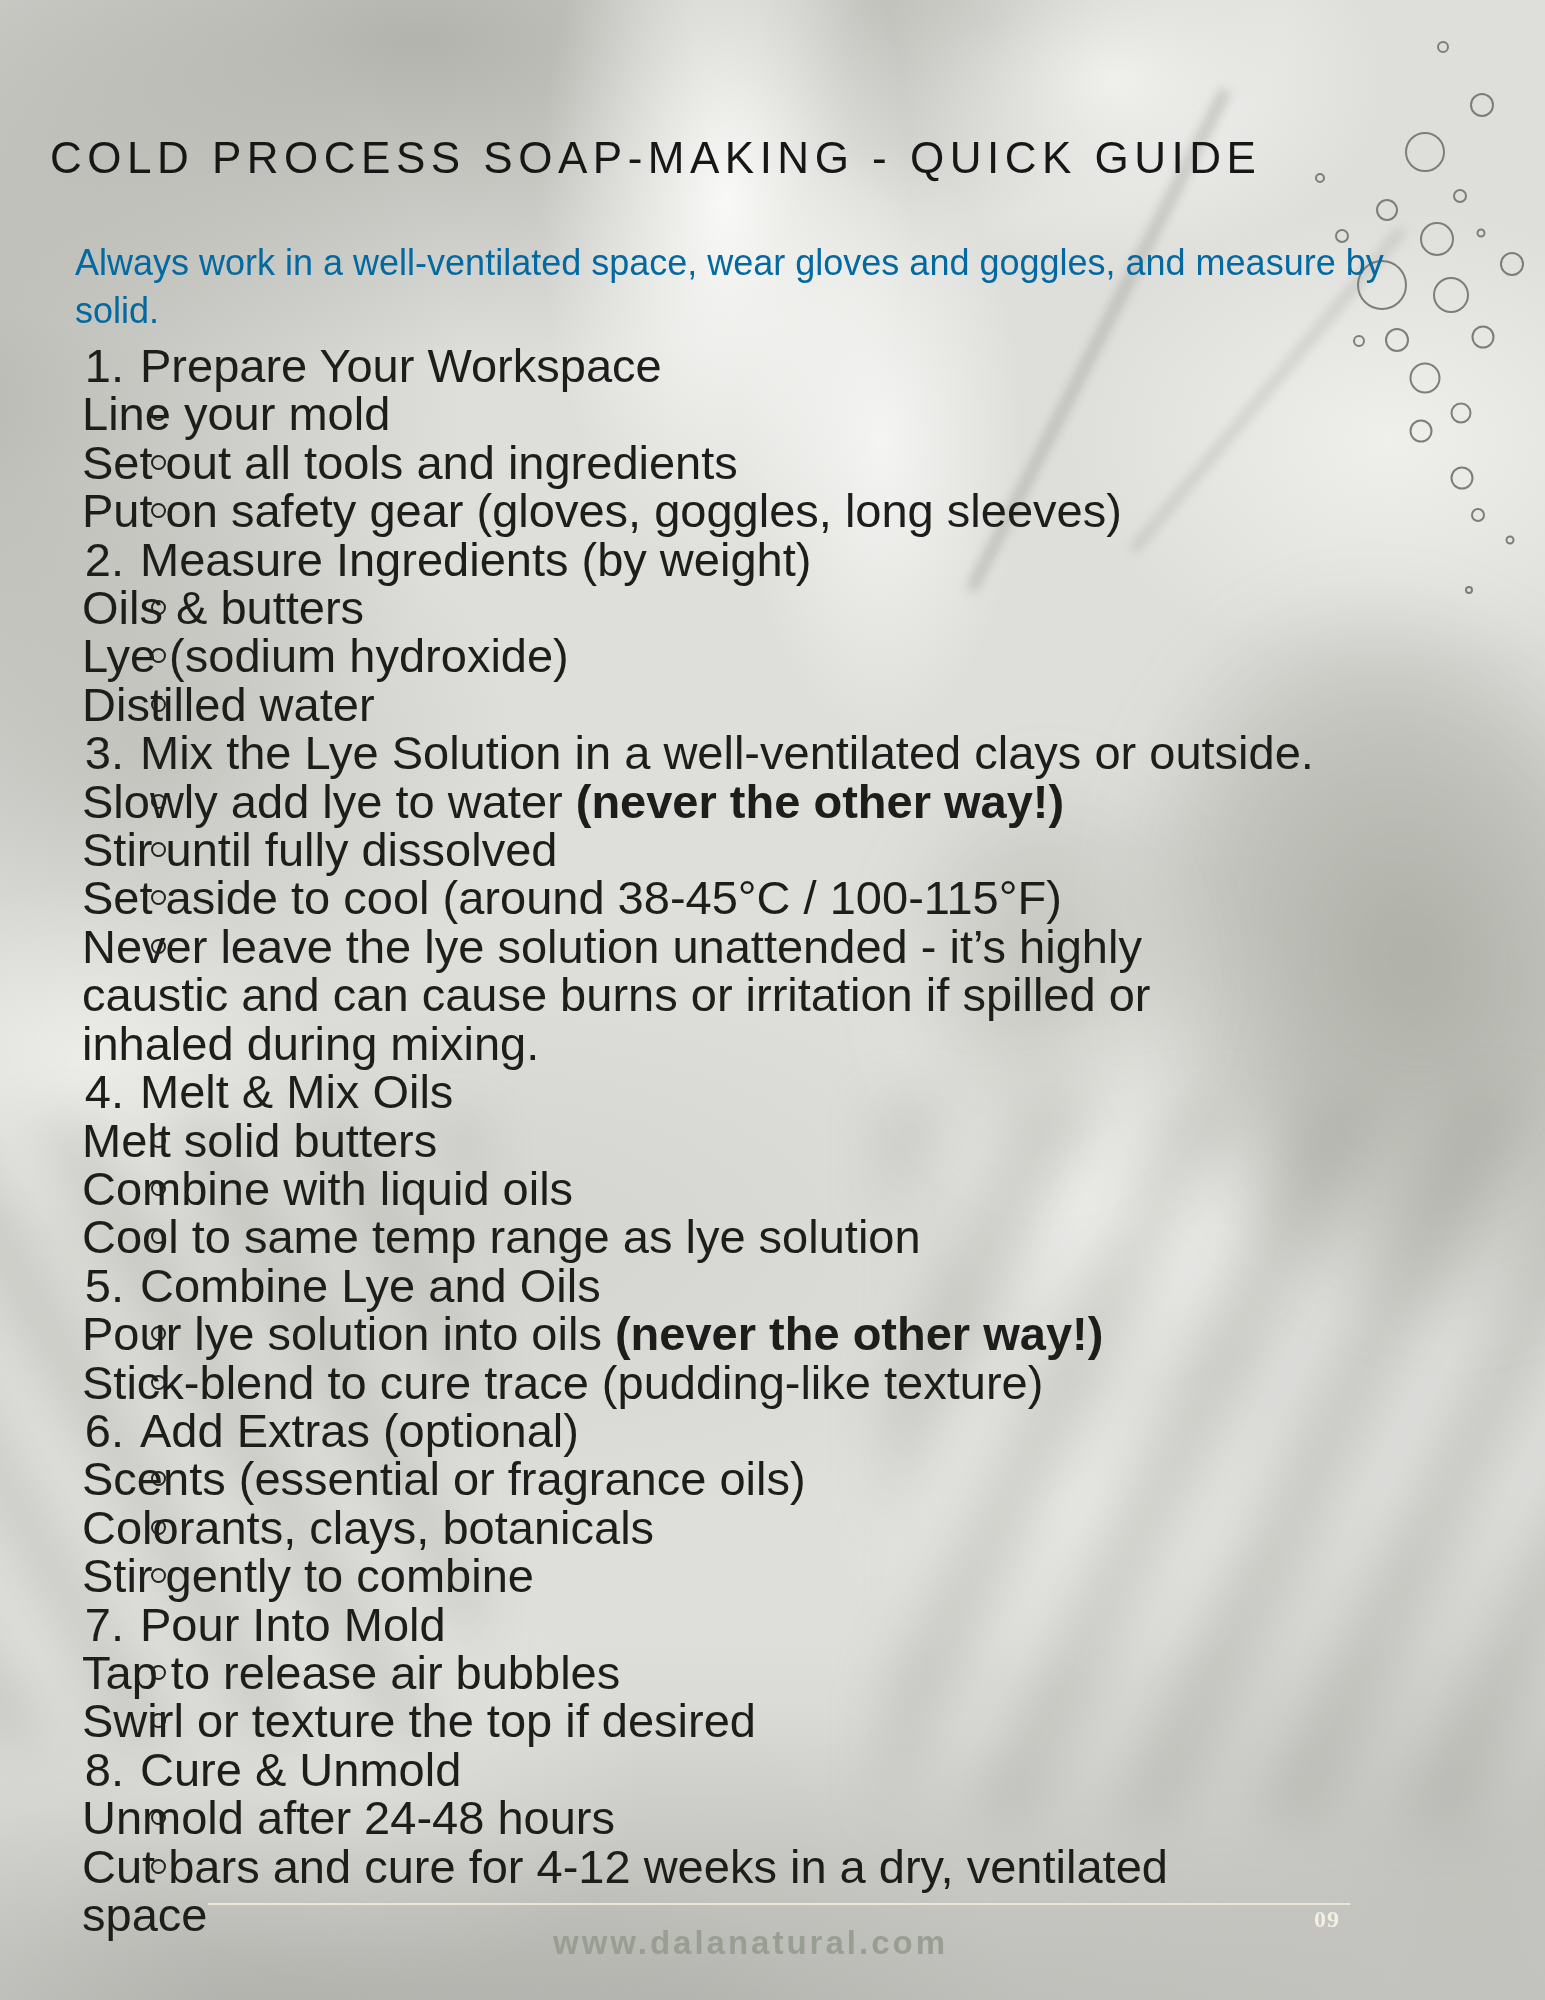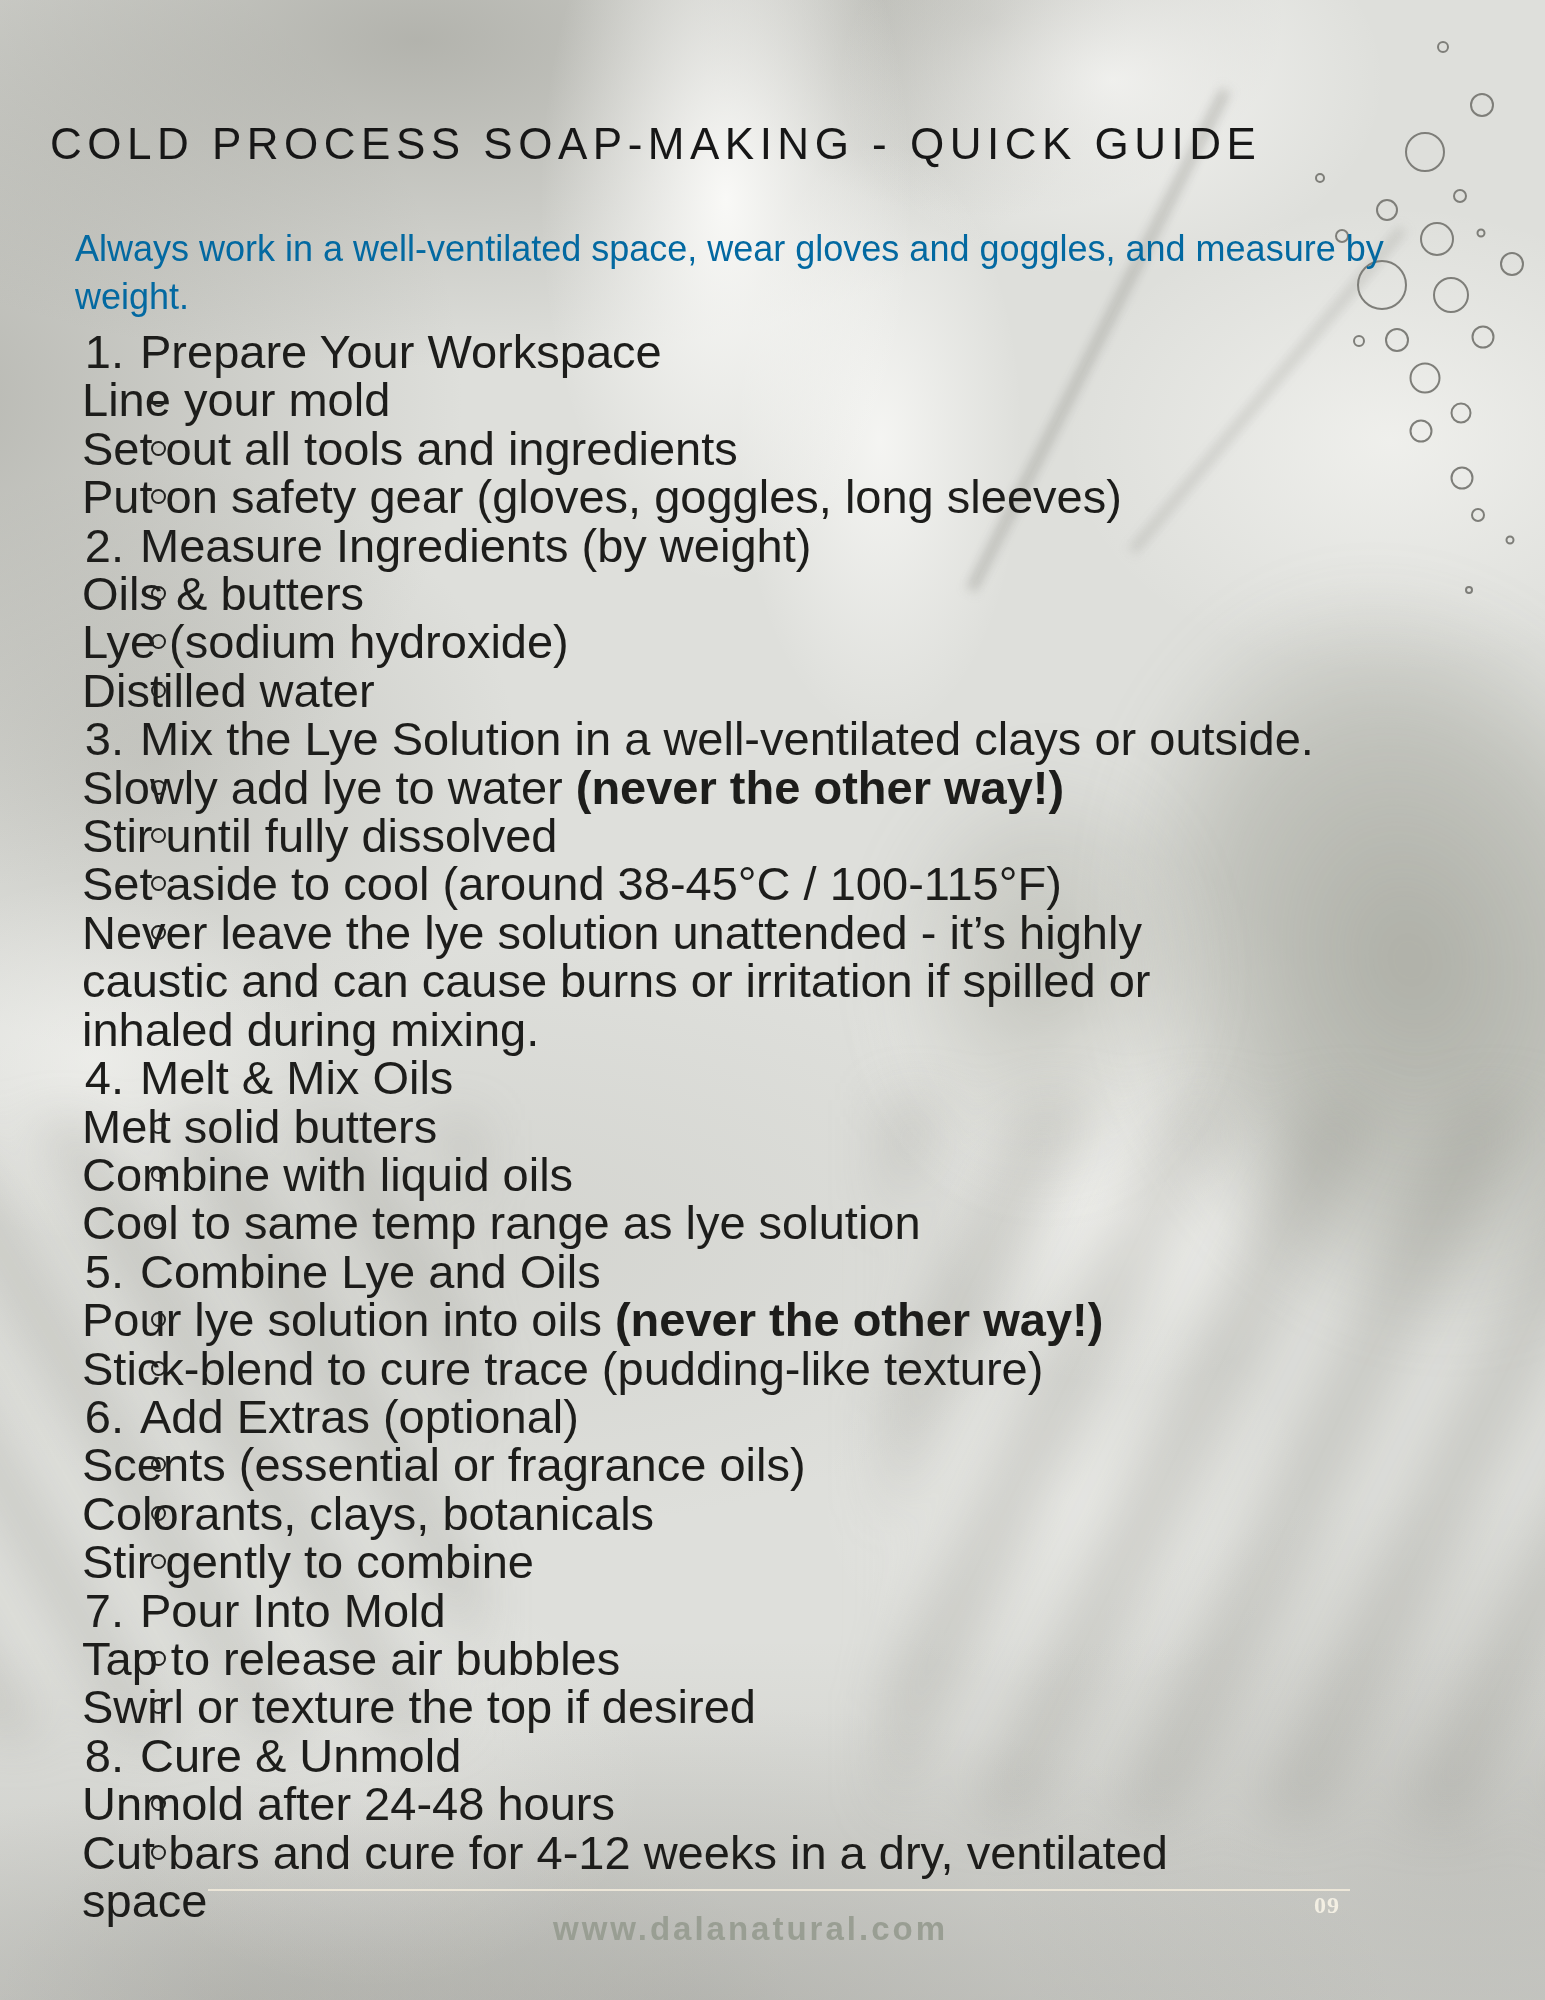--- a/index.html
+++ b/index.html
@@ -69,21 +69,21 @@
   .bottom-shade {
     position:absolute; inset:auto 0 0 0; height:360px;
     background: linear-gradient(to bottom, transparent, rgba(150,150,144,.28));
   }
 
   
   .bubbles { position:absolute; left:0; top:0; z-index:1; }
   .bubbles circle { fill:none; stroke:#7e7e79; stroke-width:2; }
 
   
-  .content { position:absolute; inset:0; z-index:2; color:#1d1d1b; }
+  .content { position:absolute; inset:0; z-index:2; color:#1d1d1b;margin-top:14px; }
 
   .title {
     position:absolute; left:50px; top:90px;
     font-size:44px; font-weight:400; letter-spacing:5.5px;
     color:#171717; white-space:nowrap;
   }
   .intro {
     position:absolute; left:75px; top:189px;
     font-size:36px; line-height:47.5px; color:#0369a1;
   }
@@ -158,21 +158,21 @@
     <circle cx="1421" cy="431" r="10.5"></circle>
     <circle cx="1462" cy="478" r="10.5"></circle>
     <circle cx="1478" cy="515" r="6"></circle>
     <circle cx="1510" cy="540" r="3.5"></circle>
     <circle cx="1469" cy="590" r="3"></circle>
   </svg>
 
   <div class="content">
     <h1 class="title">COLD PROCESS SOAP-MAKING - QUICK GUIDE</h1>
 
-    <p class="intro"><span>Always work in a well-ventilated space, wear gloves and goggles, and measure by</span><br><span>weight.</span></p>
+    <p class="intro"><span>Always work in a well-ventilated space, wear gloves and goggles, and measure by</span><br><span>solid.</span></p>
 
     <div class="steps" id="steps">
         <div class="step-row"><span class="step-num">1.</span><span class="step-label">Prepare Your Workspace</span></div>
         <div class="substep-row"><span class="bullet"></span><span class="substep-text">Line your mold</span></div>
         <div class="substep-row"><span class="bullet"></span><span class="substep-text">Set out all tools and ingredients</span></div>
         <div class="substep-row"><span class="bullet"></span><span class="substep-text">Put on safety gear (gloves, goggles, long sleeves)</span></div>
         <div class="step-row"><span class="step-num">2.</span><span class="step-label">Measure Ingredients (by weight)</span></div>
         <div class="substep-row"><span class="bullet"></span><span class="substep-text">Oils &amp; butters</span></div>
         <div class="substep-row"><span class="bullet"></span><span class="substep-text">Lye (sodium hydroxide)</span></div>
         <div class="substep-row"><span class="bullet"></span><span class="substep-text">Distilled water</span></div>

